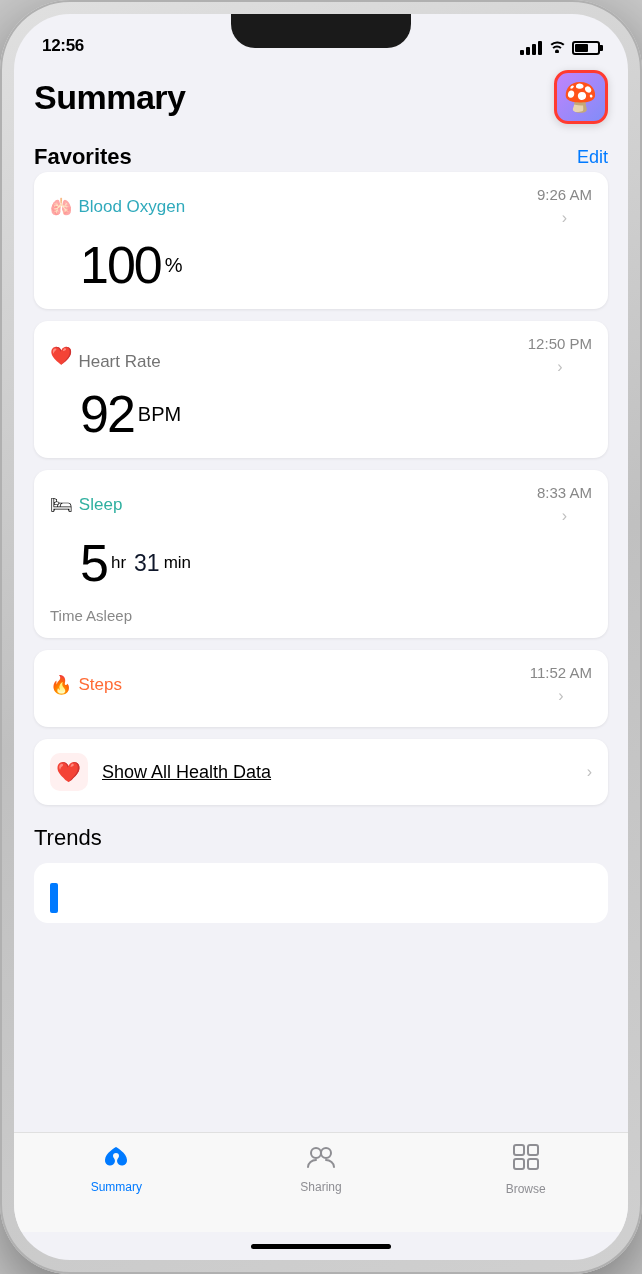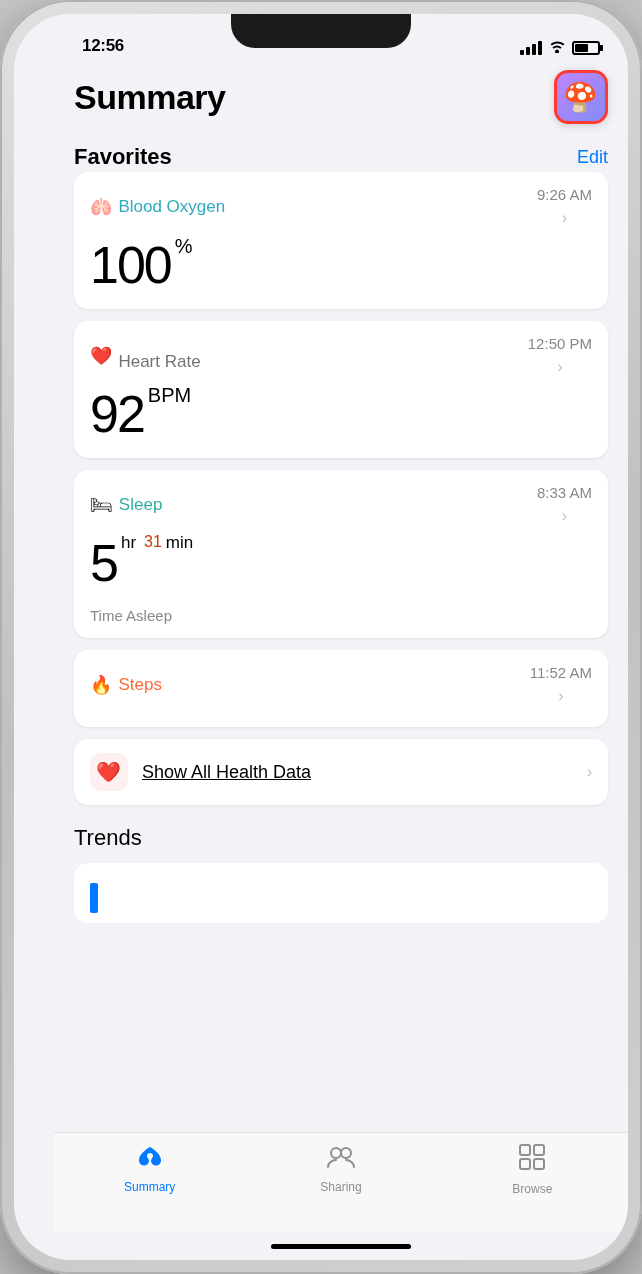--- a/index.html
+++ b/index.html
@@ -25,21 +25,20 @@
 
     .phone-inner {
       width: 100%;
       height: 100%;
       background: #f2f2f7;
       border-radius: 56px;
       overflow: hidden;
       position: relative;
       display: flex;
       flex-direction: column;
-      padding-left: 40px;
     }
 
     
     .notch {
       position: absolute;
       top: 0;
       left: 50%;
       transform: translateX(-50%);
       width: 180px;
       height: 34px;
@@ -223,41 +222,42 @@
       flex-direction: column;
     }
 
     .chevron {
       color: #c0c0c0;
       font-size: 16px;
     }
 
     .card-value-row {
       display: flex;
-      align-items: flex-start;
+      align-items: center;
       gap: 4px;
+      margin-left: 30px;
     }
 
     .value-large {
       font-size: 52px;
       font-weight: 300;
       color: #000;
       letter-spacing: -2px;
     }
 
     .value-unit {
       font-size: 20px;
       font-weight: 400;
       color: #000;
     }
 
     .value-sub {
-      font-size: 16px;
+      font-size: 23px;
       font-weight: 300;
-      color: #c2410c;
+      color: #0f172a;
     }
 
     .value-sub-unit {
       font-size: 17px;
       color: #000;
     }
 
     .value-label {
       font-size: 15px;
       color: #888;

